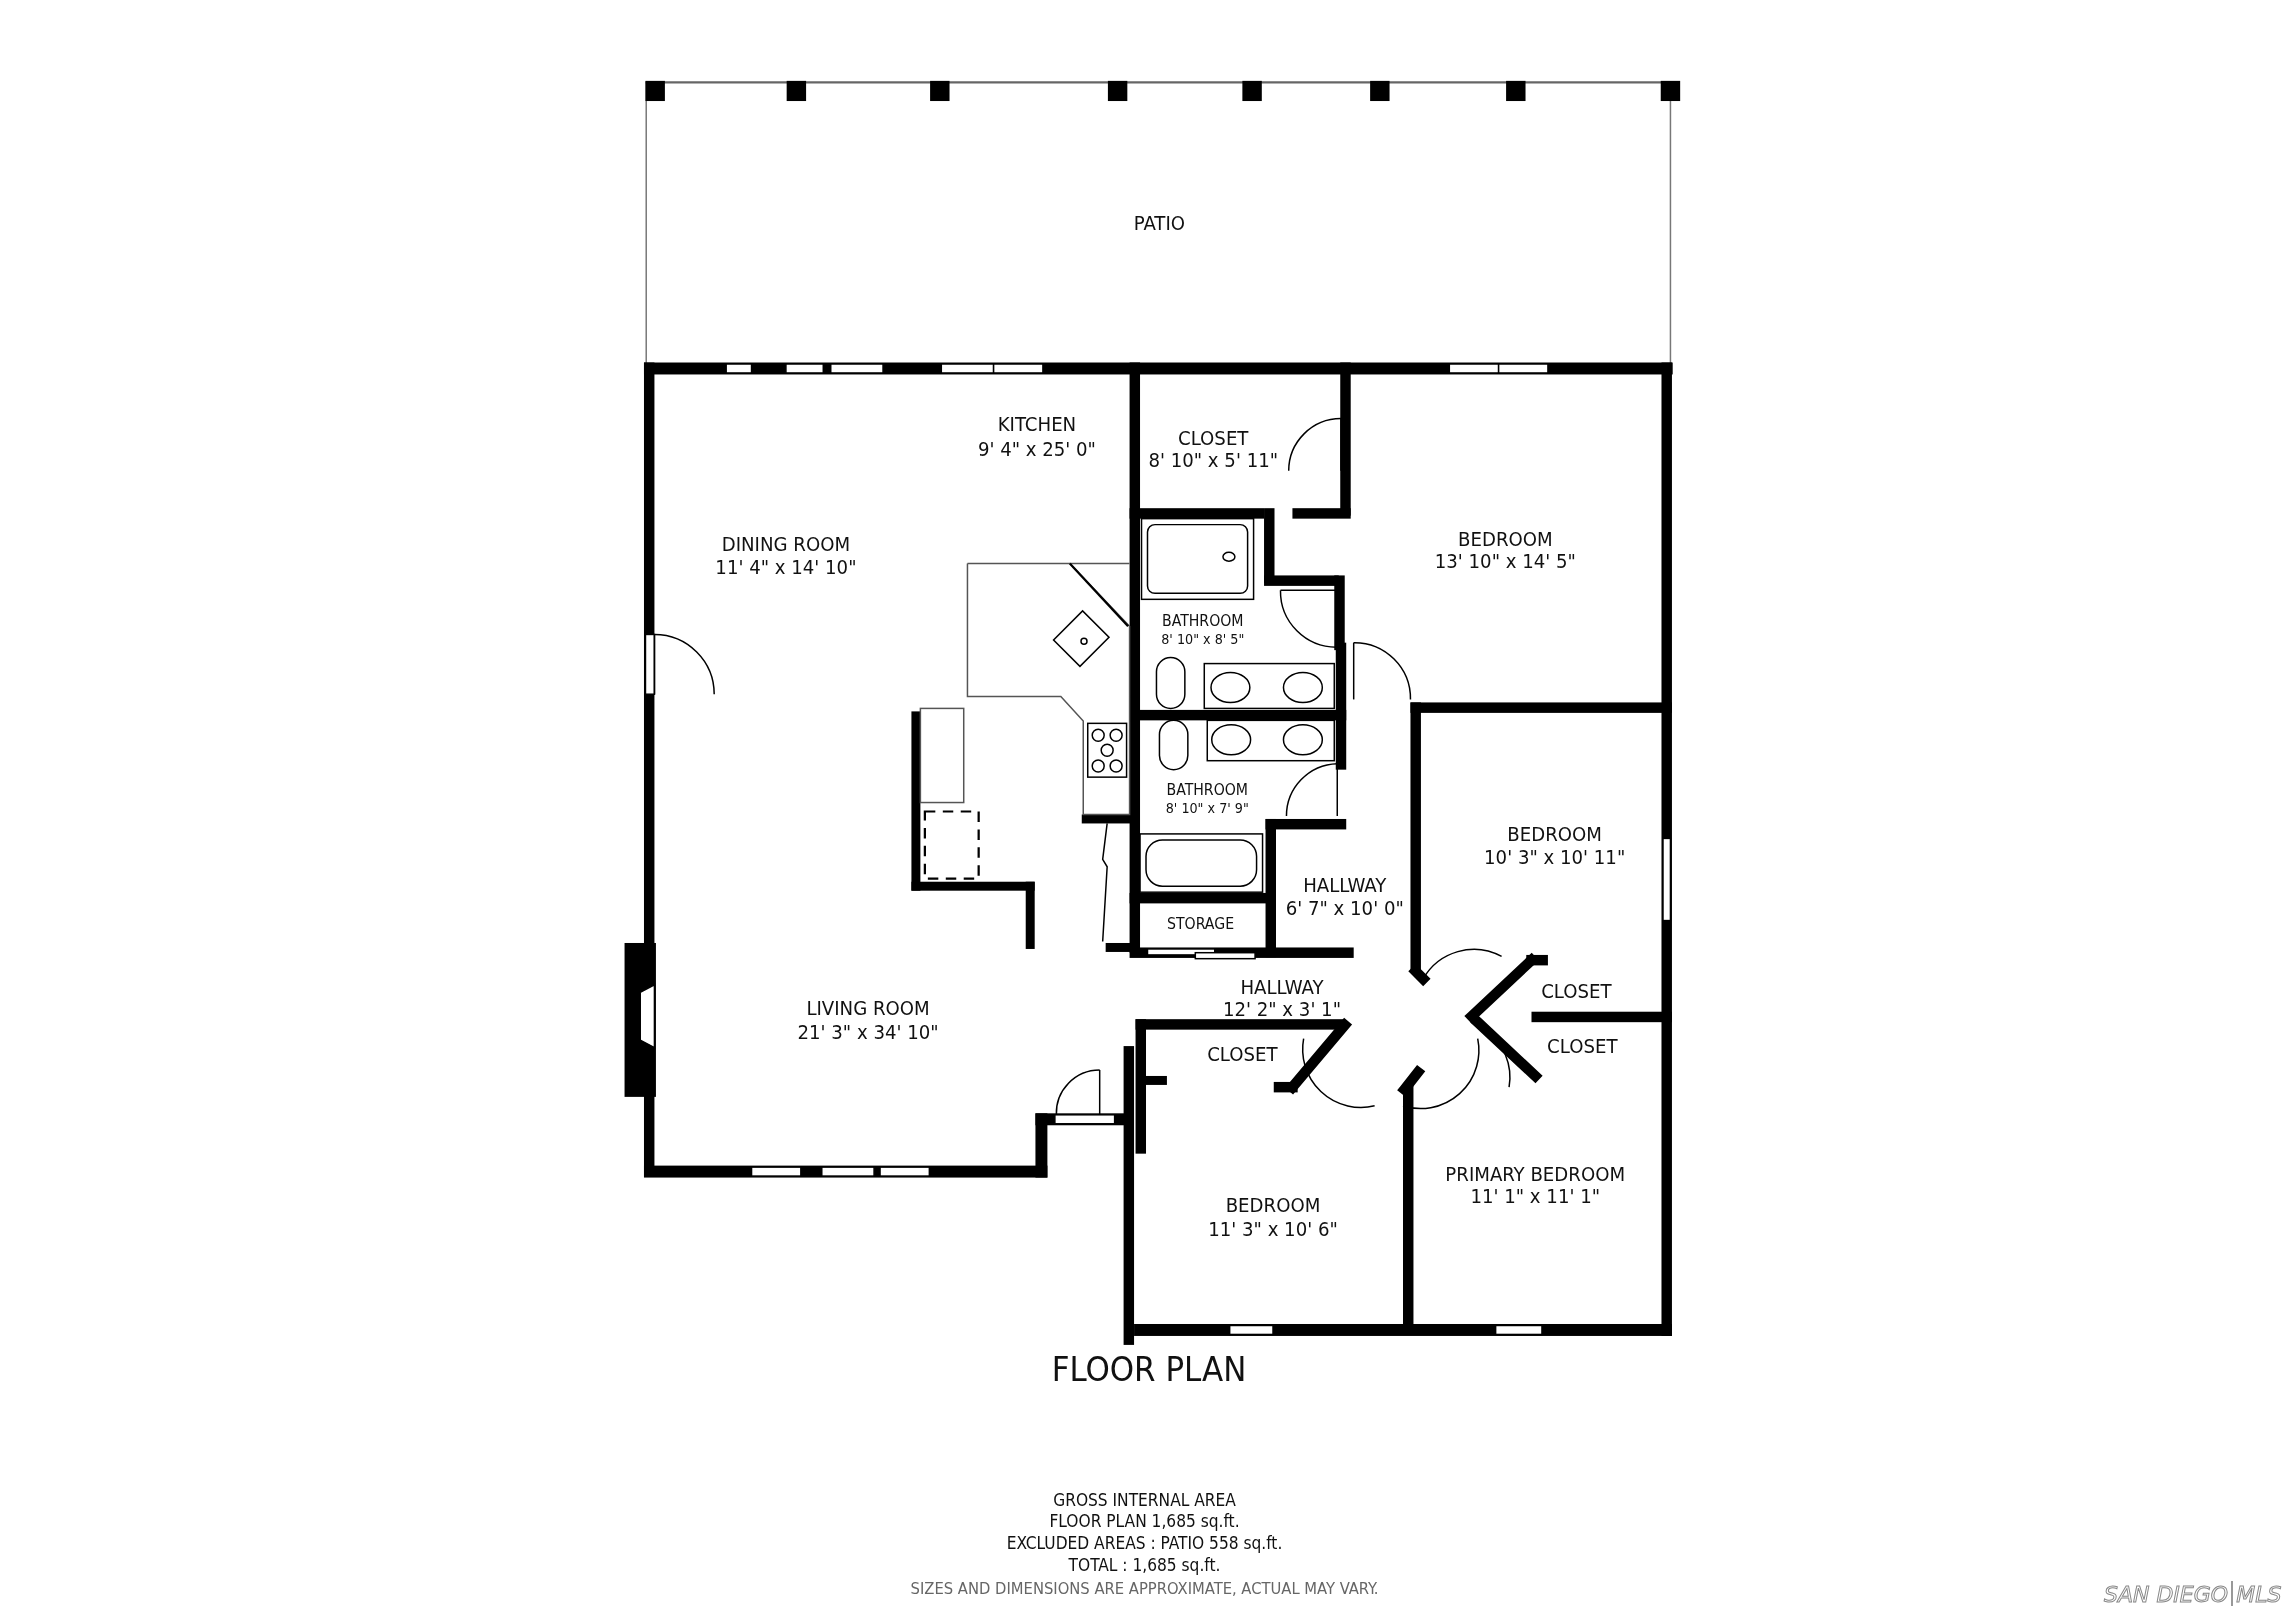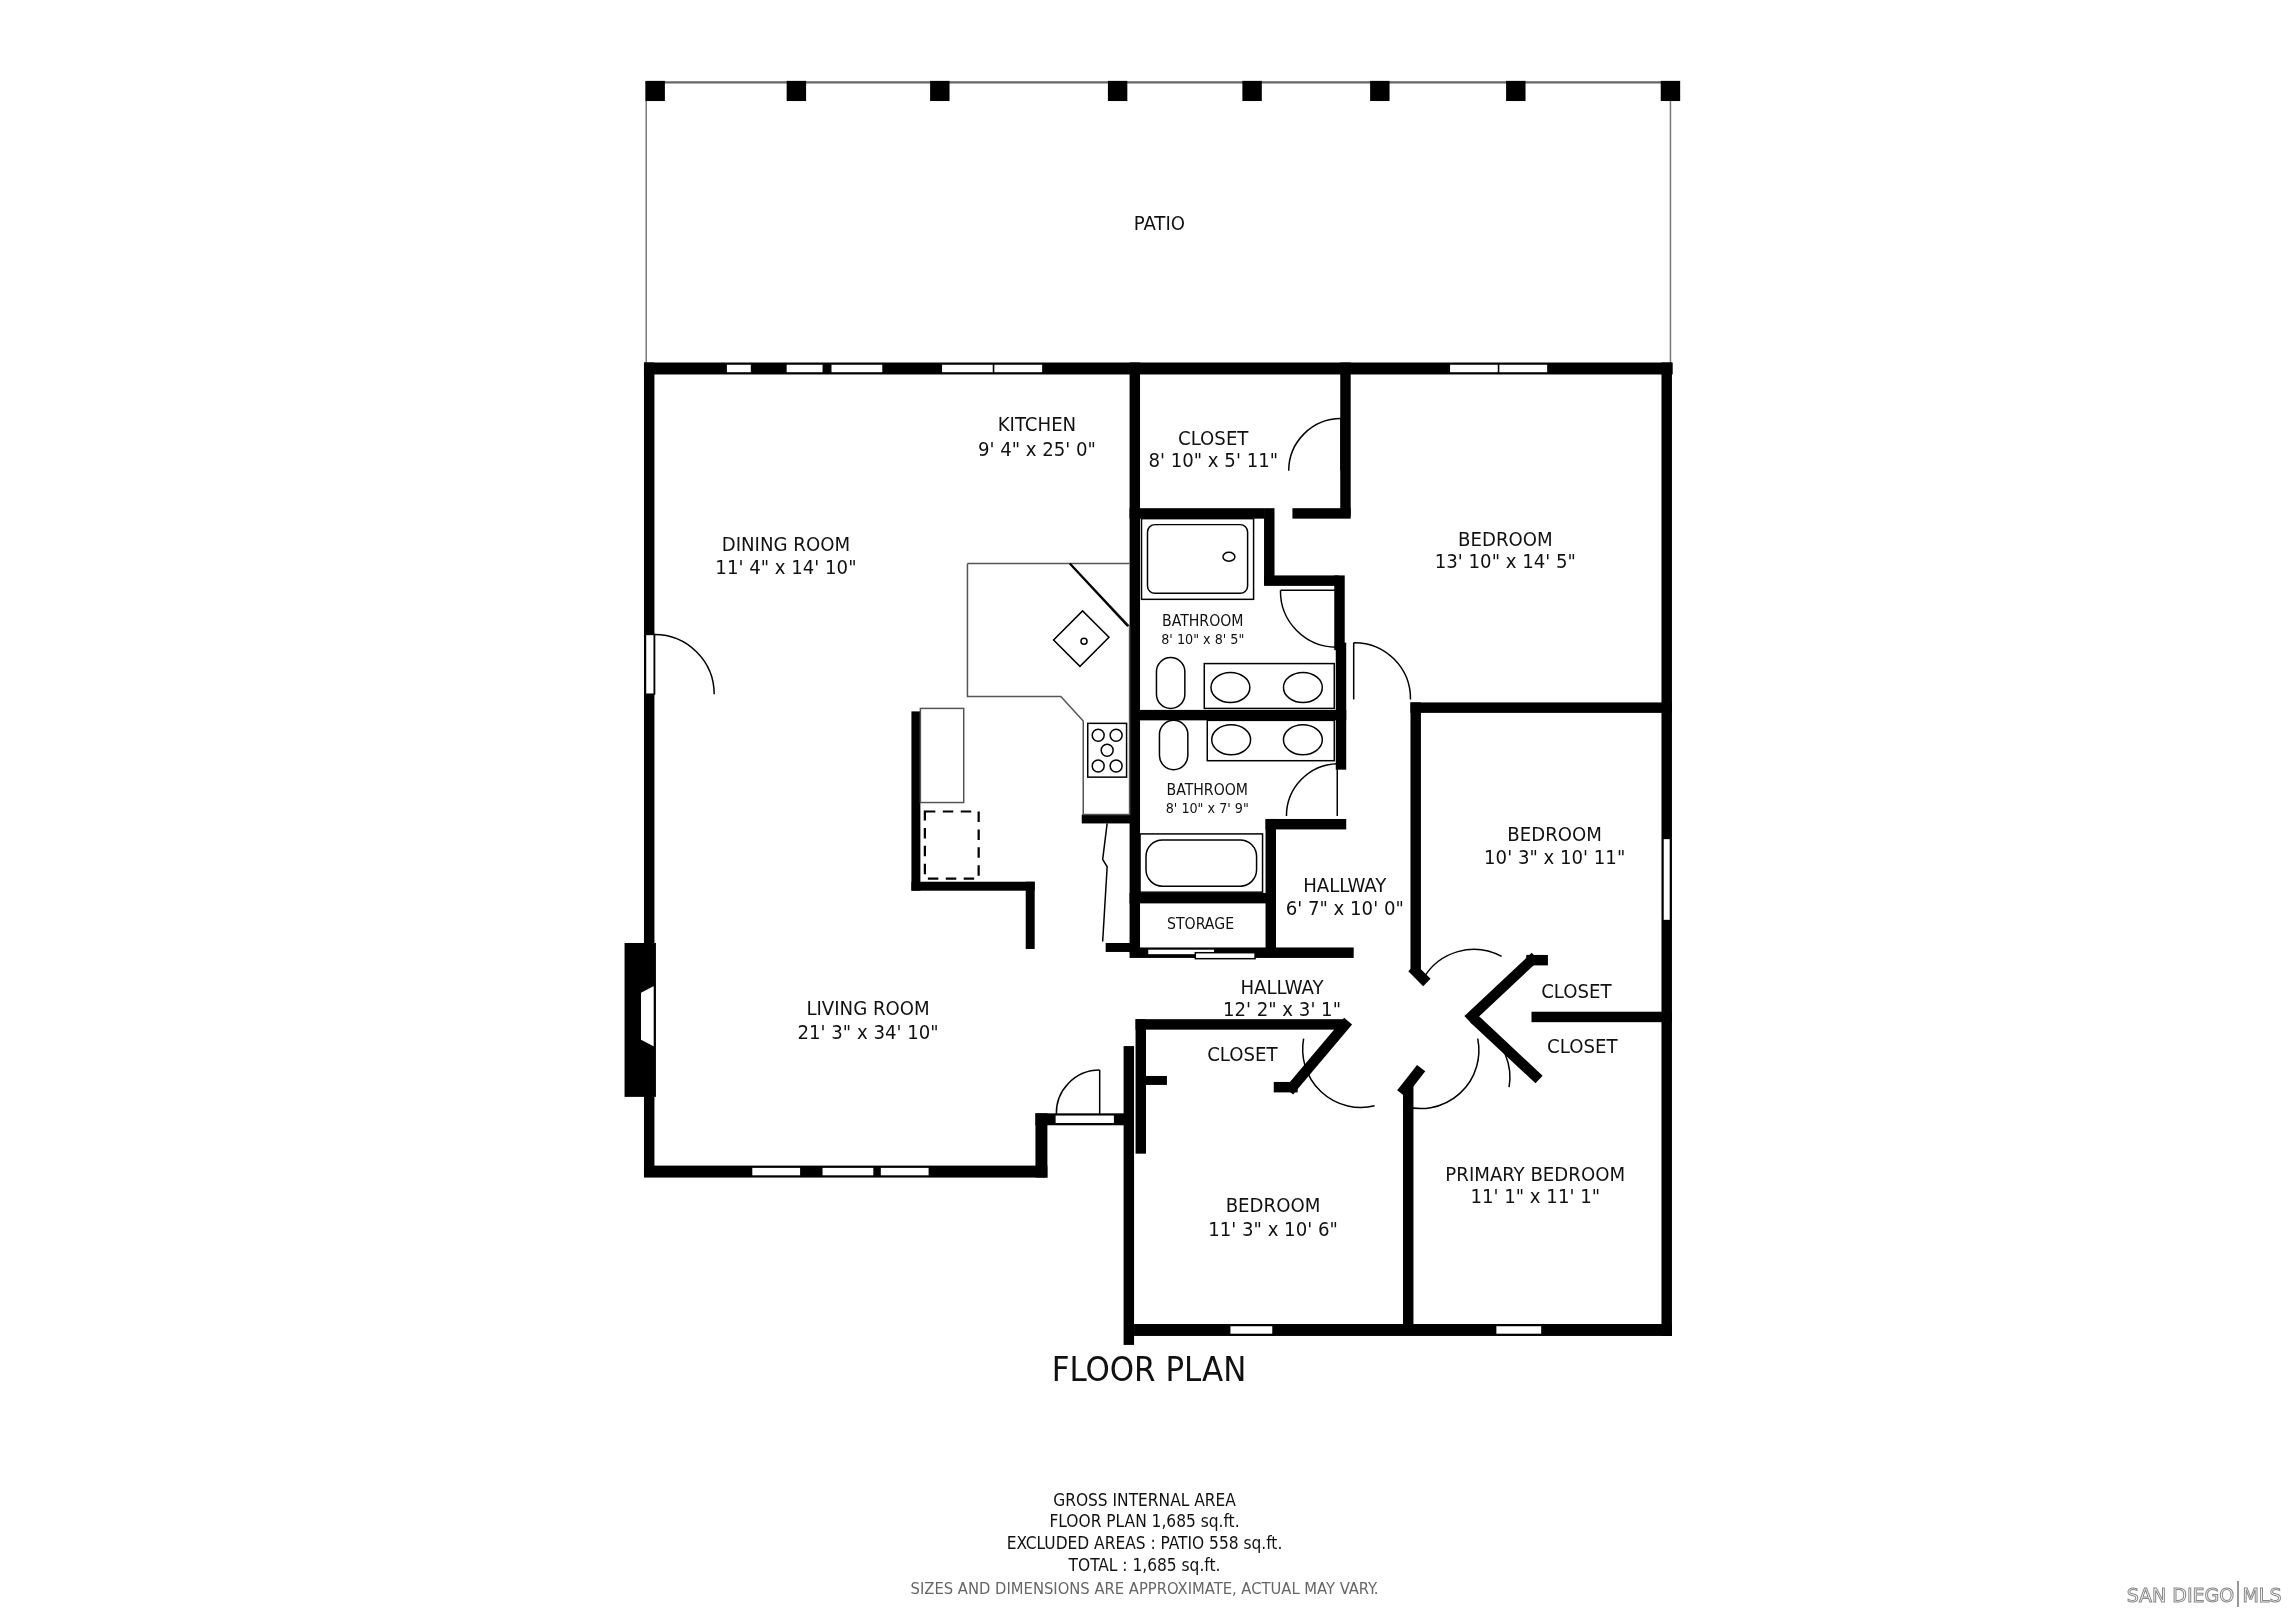--- a/index.html
+++ b/index.html
@@ -10,21 +10,21 @@
   .thin-gray { fill:none; stroke:#555; stroke-width:2; }
   .win { fill:#fff; stroke:#000; stroke-width:2; }
   .lbl { font-family:"DejaVu Sans Condensed","DejaVu Sans", sans-serif; fill:#111; text-anchor:middle; }
   .room-name { font-size:27px; }
   .room-dim { font-size:27px; }
   .small-name { font-size:21px; }
   .small-dim { font-size:19px; }
   .title { font-size:46px; }
   .area { font-size:23px; }
   .note { font-size:22px; fill:#666; }
-  .logo { position:absolute; right:13.5px; bottom:16.4px; font-family:"DejaVu Sans", sans-serif; font-size:19px; color:#fff; -webkit-text-stroke:1px #888; letter-spacing:0px; }
+  .logo { position:absolute; right:13.5px; bottom:16.4px; font-family:"DejaVu Sans", sans-serif; font-size:22px; color:#fff; -webkit-text-stroke:1px #888; letter-spacing:0px;font-style:italic; }
   .logo .sep { display:inline-block; width:2.2px; height:25.4px; background:#999; vertical-align:-4.5px; margin:0 3px; }
 </style>
 </head>
 <body>
 
 <svg id="plan" viewBox="0 0 3072 2172" xmlns="http://www.w3.org/2000/svg">
 
   <g>
     <line x1="864" y1="110" x2="2237" y2="110" stroke="#666" stroke-width="3"></line>
     <line x1="865" y1="110" x2="865" y2="488" stroke="#777" stroke-width="2"></line>

